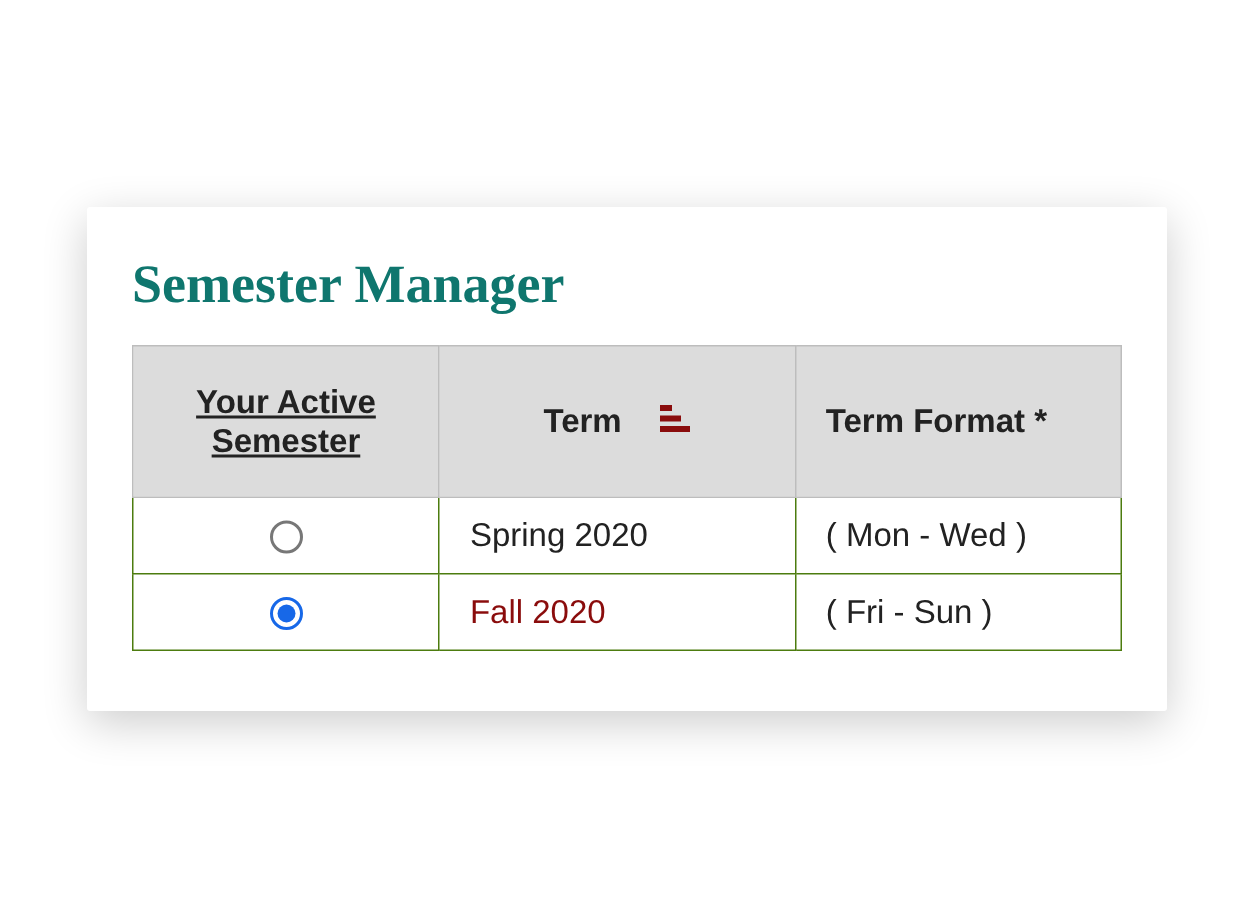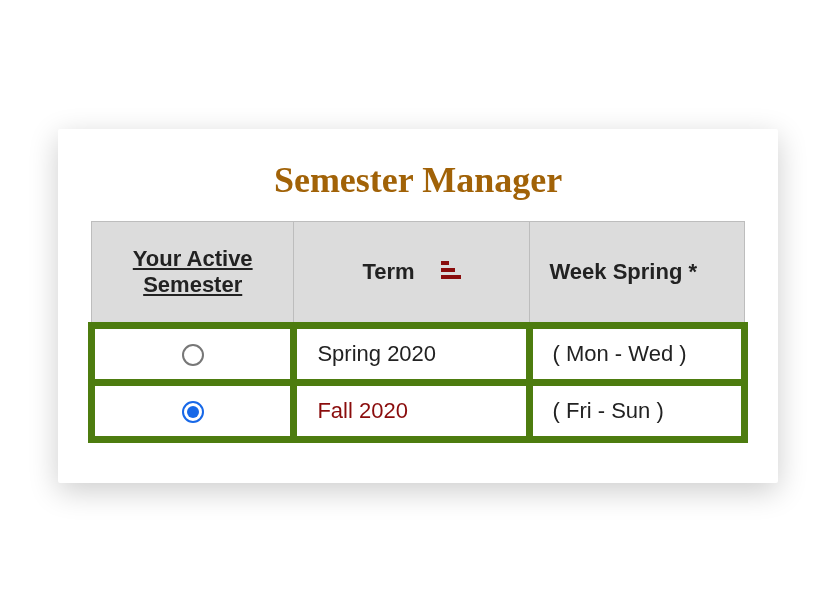--- a/index.html
+++ b/index.html
@@ -20,23 +20,22 @@
       background: #fff;
       width: 720px;
       padding: 30px 30px 40px 30px;
       box-shadow: 0 8px 30px rgba(0,0,0,0.2);
       border-radius: 2px;
     }
     .title {
       font-family: Georgia, "Times New Roman", serif;
       font-size: 36px;
       font-weight: 700;
-      color: #a16207;
+      color: #0f766e;
       margin-bottom: 20px;
-      text-align: center;
     }
     table {
       width: 100%;
       border-collapse: collapse;
       table-layout: fixed;
     }
     col.col-active { width: 31%; }
     col.col-term { width: 36%; }
     col.col-week { width: 33%; }
     th {
@@ -47,21 +46,21 @@
       font-weight: 700;
       font-size: 22px;
       color: #222;
       vertical-align: middle;
     }
     th.center {
       text-align: center;
       text-decoration: underline;
     }
     td {
-      border: 7px solid #4d7c0f;
+      border: 1px solid #4d7c0f;
       padding: 12px 20px;
       font-size: 22px;
       color: #222;
       vertical-align: middle;
     }
     td.radio-cell {
       text-align: center;
     }
     .radio {
       display: inline-block;
@@ -126,21 +125,21 @@
         <th>
           <div class="th-flex">
             <span>Term</span>
             <span class="sort-icon">
               <span style="width:8px;"></span>
               <span style="width:14px;"></span>
               <span style="width:20px;"></span>
             </span>
           </div>
         </th>
-        <th>Week Spring *</th>
+        <th>Term Format *</th>
       </tr>
     </thead>
     <tbody>
       <tr>
         <td class="radio-cell">
           <span class="radio"></span>
         </td>
         <td>Spring 2020</td>
         <td>( Mon - Wed )</td>
       </tr>

